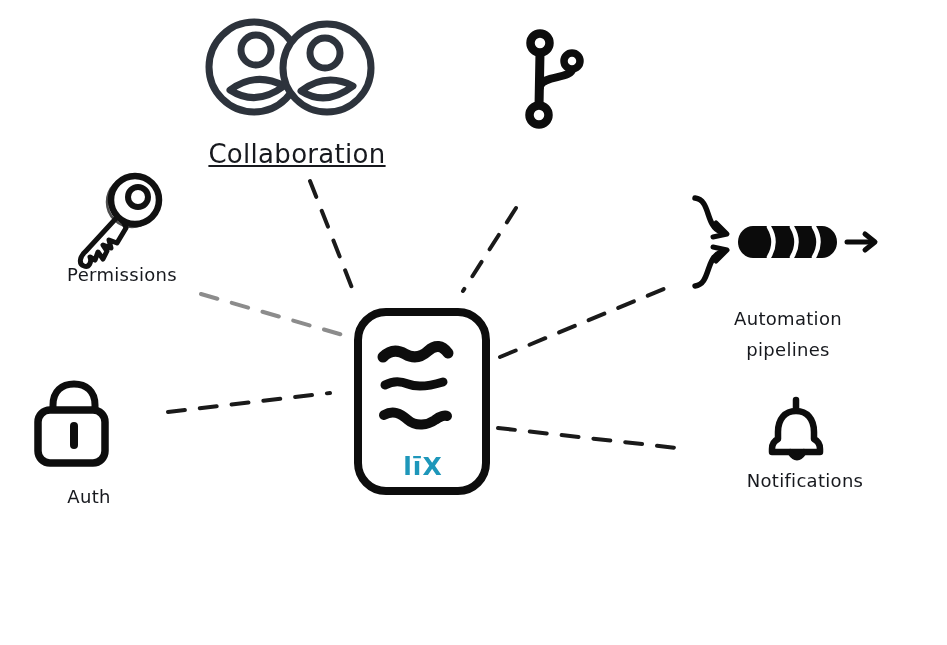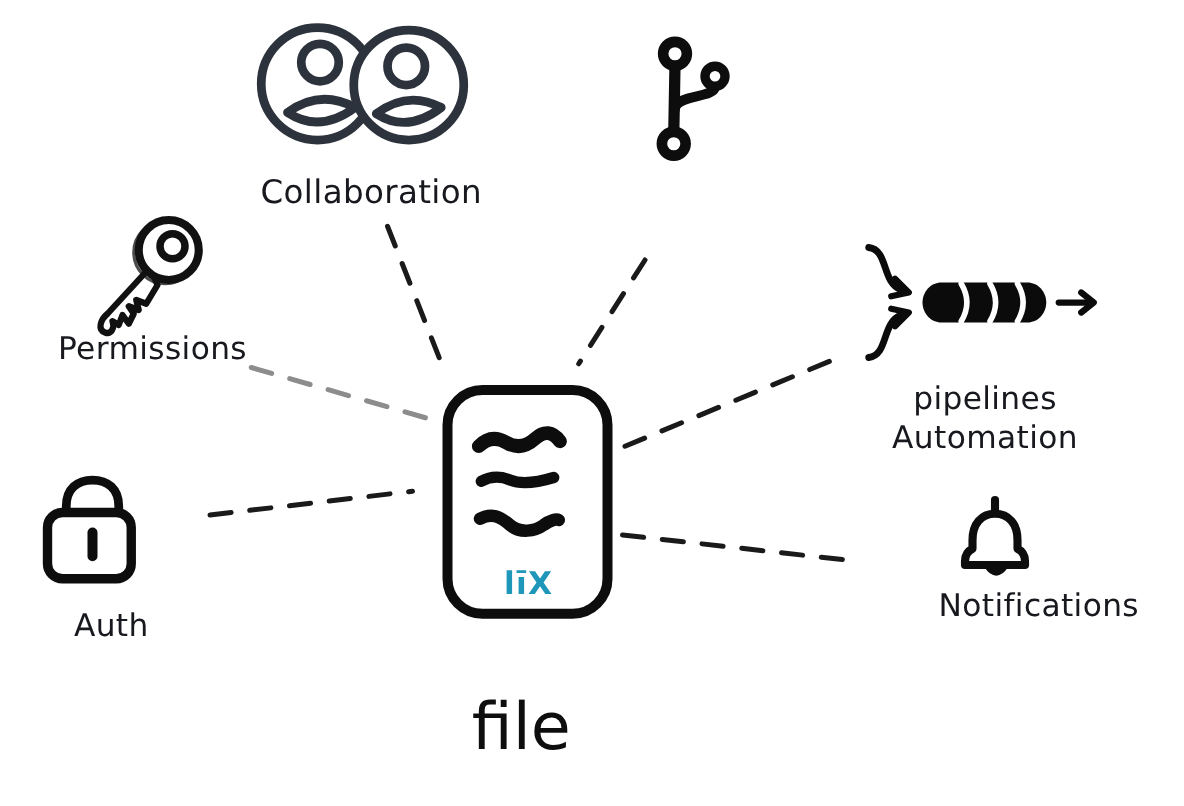--- a/index.html
+++ b/index.html
@@ -8,27 +8,27 @@
     width: 947px;
     height: 645px;
     background: #ffffff;
     overflow: hidden;
     font-family: "DejaVu Sans", sans-serif;
   }
   #canvas svg { position: absolute; overflow: visible; }
   .label {
     position: absolute;
     transform: translateX(-50%);
-    font-size: 25px;
+    font-size: 18px;
     line-height: 1;
     color: #17191e;
     white-space: nowrap;
     letter-spacing: 0.3px;
   }
-  .label.big { font-size: 26px; }
+  .label.big { font-size: 26px; text-decoration: underline; }
   .two-line { text-align: center; }
   .two-line div { line-height: 31px; }
   #file-title {
     position: absolute;
     transform: translateX(-50%);
     font-size: 52px;
     color: #0e0e0e;
     white-space: nowrap;
   }
   .brand-text {
@@ -97,43 +97,42 @@
 
   <svg style="left:348px;top:303px" width="146" height="198" viewBox="0 0 146 198">
     <g stroke="#0d0d0d" stroke-linecap="round" stroke-linejoin="round">
       <rect x="10" y="9" width="128" height="179" rx="28" stroke-width="8" fill="#ffffff"></rect>
       <path d="M35,54 Q45,44 57,51 T80,48 T100,50" stroke-width="11" fill="none"></path>
       <path d="M37,82 Q48,76 60,81 T95,79" stroke-width="9" fill="none"></path>
       <path d="M36,112 C45,107 52,110 60,117 C68,124 80,122 87,117 C92,113 97,112 99,113" stroke-width="10" fill="none"></path>
     </g>
     <text class="brand-text" x="75" y="172" text-anchor="middle" stroke="none" fill="#1E97BA">līX</text>
   </svg>
-  <div id="file-title" style="left:417px;top:552px">file</div>
 
   <svg style="left:685px;top:190px" width="212" height="112" viewBox="0 0 212 112">
     <g stroke="#0b0b0b" fill="none" stroke-linecap="round" stroke-linejoin="round">
       <path d="M10,8 C26,10 20,36 36,42" stroke-width="5.5"></path>
       <path d="M31,33 L42,44 L28,47" stroke-width="5"></path>
       <path d="M10,96 C26,94 20,68 36,62" stroke-width="5.5"></path>
       <path d="M31,71 L42,60 L28,57" stroke-width="5"></path>
       <path d="M68,36 L137,36 C145,36 152,43 152,52 C152,61 145,68 137,68 L68,68 C60,68 53,61 53,52 C53,43 60,36 68,36 Z" fill="#0b0b0b" stroke="none"></path>
       <path d="M84,37 Q93,52 84,67" stroke="#ffffff" stroke-width="4.5"></path>
       <path d="M107,37 Q116,52 107,67" stroke="#ffffff" stroke-width="4.5"></path>
       <path d="M129,37 Q138,52 129,67" stroke="#ffffff" stroke-width="4.5"></path>
       <line x1="162" y1="52" x2="188" y2="52" stroke-width="5"></line>
       <path d="M180,44 L190,52 L180,60" stroke-width="5"></path>
     </g>
   </svg>
   <div class="label two-line" style="left:788px;top:303px">
+    <div>Automation</div>
     <div>pipelines</div>
-    <div>Automation</div>
   </div>
 
   <svg style="left:765px;top:394px" width="72" height="80" viewBox="0 0 72 80">
     <g stroke="#0d0d0d" fill="none" stroke-linecap="round" stroke-linejoin="round">
       <line x1="31" y1="6" x2="31" y2="14" stroke-width="6.5"></line>
       <path d="M7,58 L7,55 C7,50 9,47 13,45 L13,38 C13,25 20,17 31,17 C42,17 49,25 49,38 L49,45 C53,47 55,50 55,55 L55,58 Z" stroke-width="6.5" fill="#ffffff"></path>
       <path d="M25,58 Q32,69 39,58" stroke-width="6"></path>
     </g>
   </svg>
-  <div class="label" style="left:831px;top:472px">Notifications</div>
+  <div class="label" style="left:805px;top:472px">Notifications</div>
 
 </div>
 
 </body></html>

